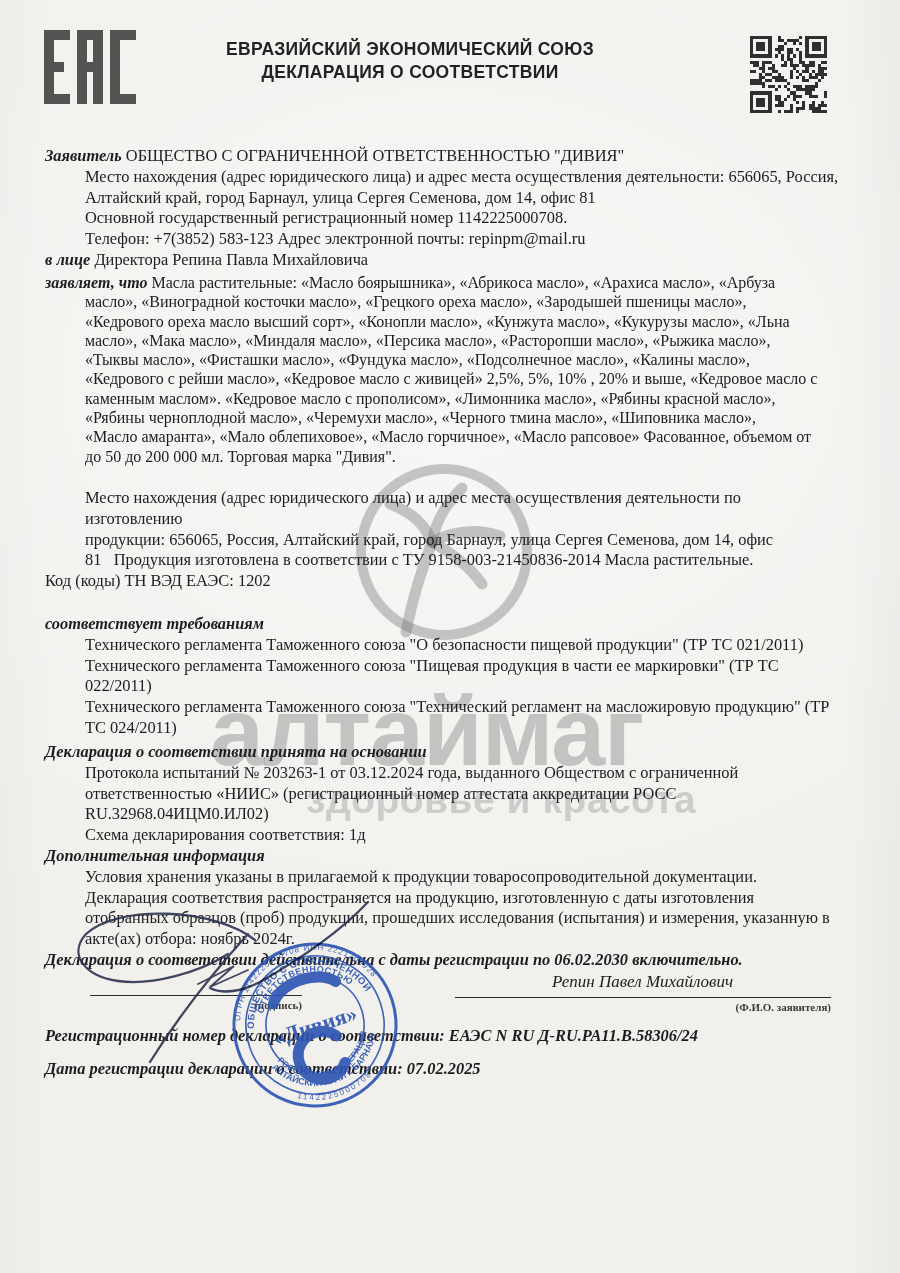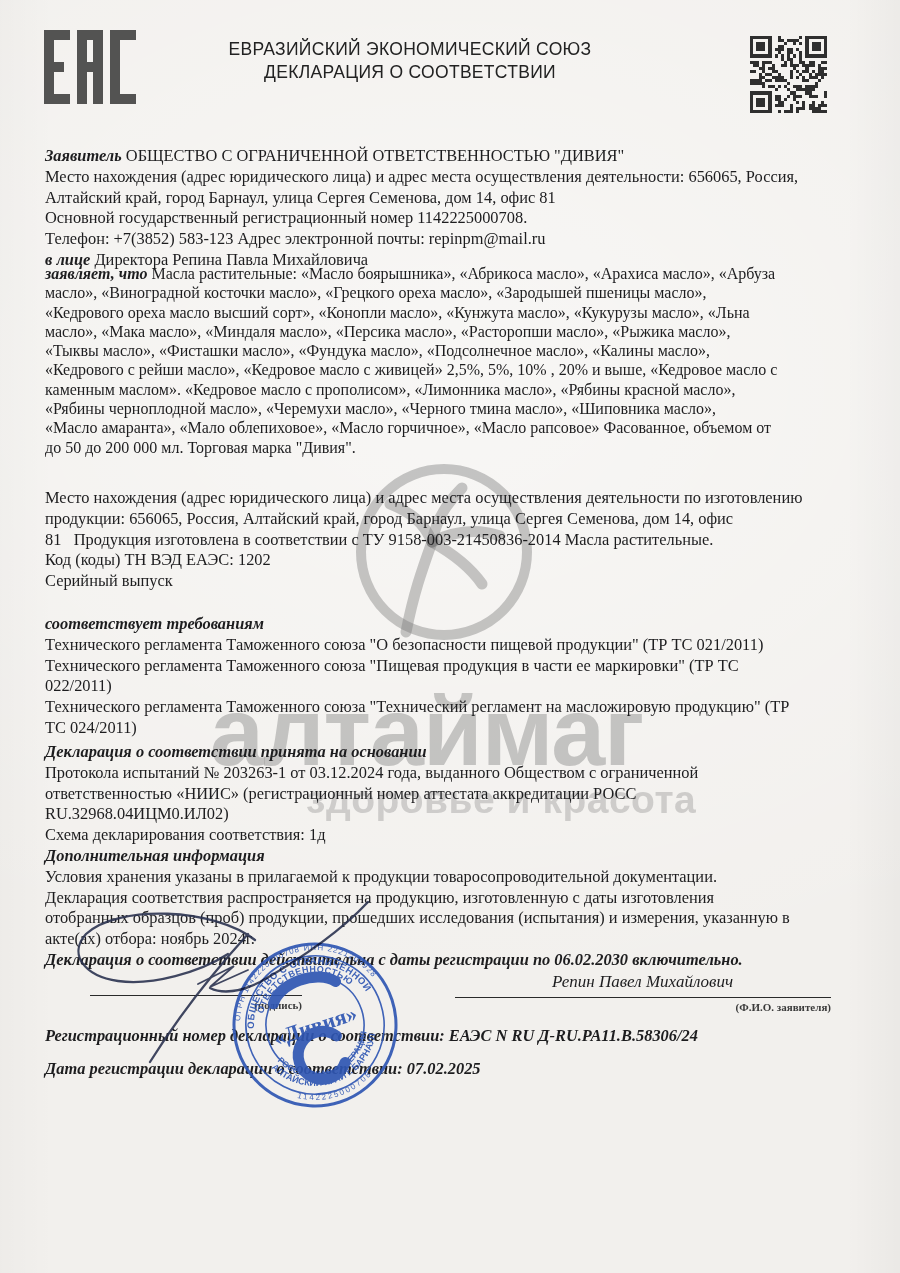--- a/index.html
+++ b/index.html
@@ -10,28 +10,28 @@
        background:
          radial-gradient(ellipse 1200px 900px at 50% 30%, rgba(255,255,255,.45), rgba(0,0,0,0) 70%),
          linear-gradient(90deg, rgba(0,0,0,.02), rgba(0,0,0,0) 6%, rgba(0,0,0,0) 94%, rgba(0,0,0,.03));}
   
   .wm-layer{position:absolute;inset:0;z-index:1;padding-left:19px;}
   .txt-layer{position:absolute;inset:0;z-index:2;color:#1d1d1f;}
   .ink-layer{position:absolute;inset:0;z-index:3;pointer-events:none;}
   
   .eac{position:absolute;left:44px;top:30px;}
   .doc-title{position:absolute;left:185px;top:38px;width:450px;text-align:center;
-       font-family:"Liberation Sans",sans-serif;font-weight:normal;font-size:17.5px;
+       font-family:"Liberation Sans",sans-serif;font-weight:bold;font-size:17.5px;
        line-height:23px;letter-spacing:.3px;color:#222;}
   .qr{position:absolute;left:750px;top:36px;width:77px;height:77px;}
   
   .t{position:absolute;left:45px;width:794px;font-size:16.4px;line-height:20.8px;}
   .dense{font-size:16px;line-height:19.3px;}
   .b{font-weight:bold;font-style:italic;}
-  .pre{white-space:pre-line;}
+  .pre{white-space:pre-line;margin-left:40px;}
   
   .sig-line{position:absolute;height:0;border-top:1.6px solid #2a2a2a;}
   .cap{position:absolute;font-size:11px;color:#3a3a3a;text-align:right;font-weight:bold;}
   .fio-name{position:absolute;left:455px;top:972px;width:375px;text-align:center;font-size:17px;font-style:italic;}
   
   .stamp{position:absolute;left:226px;top:936px;width:178px;height:178px;
          mix-blend-mode:multiply;opacity:.92;}
   .signature{position:absolute;left:50px;top:890px;width:350px;height:195px;
          mix-blend-mode:multiply;}
   
@@ -298,39 +298,38 @@
 
   <div class="t" style="top:146px">
     <div><span class="b">Заявитель</span><span> ОБЩЕСТВО С ОГРАНИЧЕННОЙ ОТВЕТСТВЕННОСТЬЮ "ДИВИЯ"</span></div>
     <div class="pre">Место нахождения (адрес юридического лица) и адрес места осуществления деятельности: 656065, Россия,
 Алтайский край, город Барнаул, улица Сергея Семенова, дом 14, офис 81
 Основной государственный регистрационный номер 1142225000708.
 Телефон: +7(3852) 583-123 Адрес электронной почты: repinpm@mail.ru</div>
     <div><span class="b">в лице</span><span> Директора Репина Павла Михайловича</span></div>
   </div>
 
-  <div class="t dense" style="top:264px">
+  <div class="t dense" style="top:273px">
     <div><span class="b">заявляет, что</span><span> Масла растительные: «Масло боярышника», «Абрикоса масло», «Арахиса масло», «Арбуза</span></div>
     <div class="pre">масло», «Виноградной косточки масло», «Грецкого ореха масло», «Зародышей пшеницы масло»,
 «Кедрового ореха масло высший сорт», «Конопли масло», «Кунжута масло», «Кукурузы масло», «Льна
 масло», «Мака масло», «Миндаля масло», «Персика масло», «Расторопши масло», «Рыжика масло»,
 «Тыквы масло», «Фисташки масло», «Фундука масло», «Подсолнечное масло», «Калины масло»,
 «Кедрового с рейши масло», «Кедровое масло с живицей» 2,5%, 5%, 10% , 20% и выше, «Кедровое масло с
 каменным маслом». «Кедровое масло с прополисом», «Лимонника масло», «Рябины красной масло»,
 «Рябины черноплодной масло», «Черемухи масло», «Черного тмина масло», «Шиповника масло»,
 «Масло амаранта», «Мало облепиховое», «Масло горчичное», «Масло рапсовое» Фасованное, объемом от
 до 50 до 200 000 мл. Торговая марка "Дивия".</div>
   </div>
 
   <div class="t" style="top:488px">
     <div class="pre">Место нахождения (адрес юридического лица) и адрес места осуществления деятельности по изготовлению
 продукции: 656065, Россия, Алтайский край, город Барнаул, улица Сергея Семенова, дом 14, офис
 81&nbsp;&nbsp; Продукция изготовлена в соответствии с ТУ 9158-003-21450836-2014 Масла растительные.</div>
     <div>Код (коды) ТН ВЭД ЕАЭС: 1202</div>
-    <div>Серийный выпуск</div>
   </div>
 
   <div class="t" style="top:614px">
     <div class="b">соответствует требованиям</div>
     <div class="pre">Технического регламента Таможенного союза "О безопасности пищевой продукции" (ТР ТС 021/2011)
 Технического регламента Таможенного союза "Пищевая продукция в части ее маркировки" (ТР ТС
 022/2011)
 Технического регламента Таможенного союза "Технический регламент на масложировую продукцию" (ТР
 ТС 024/2011)</div>
   </div>

